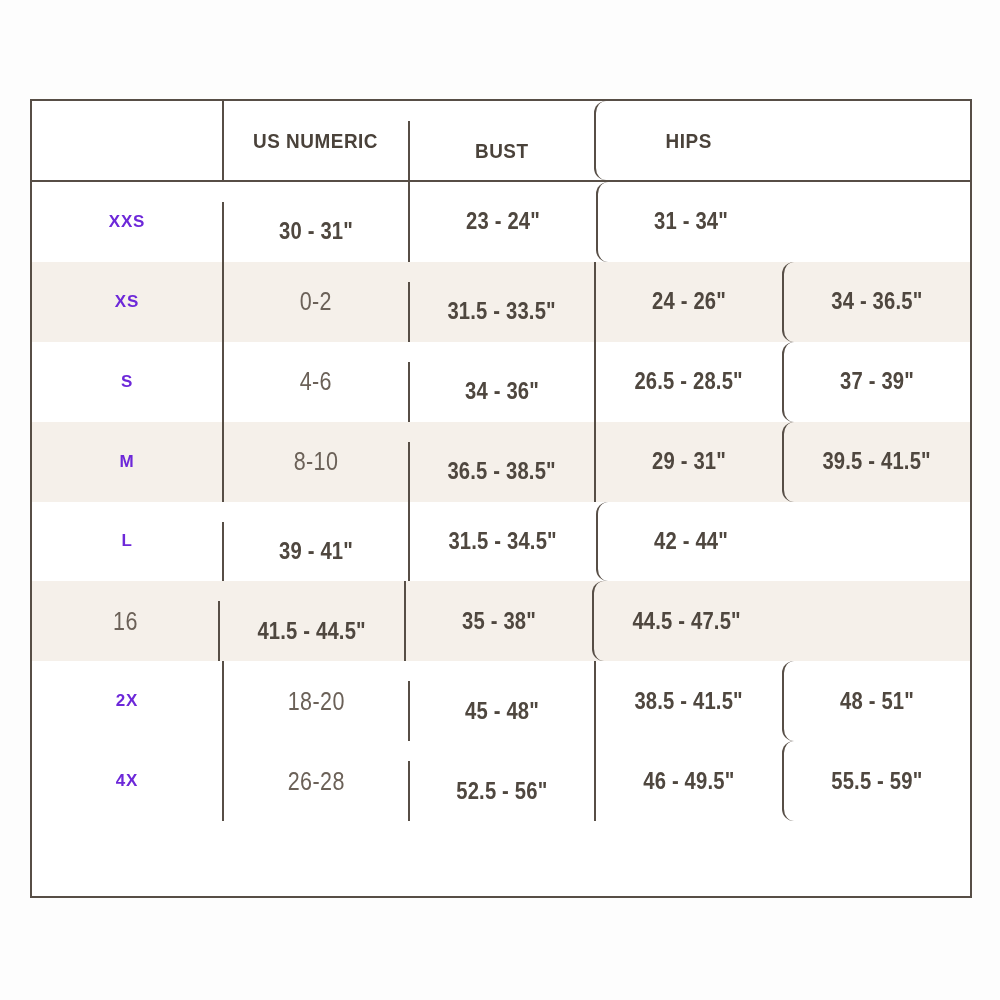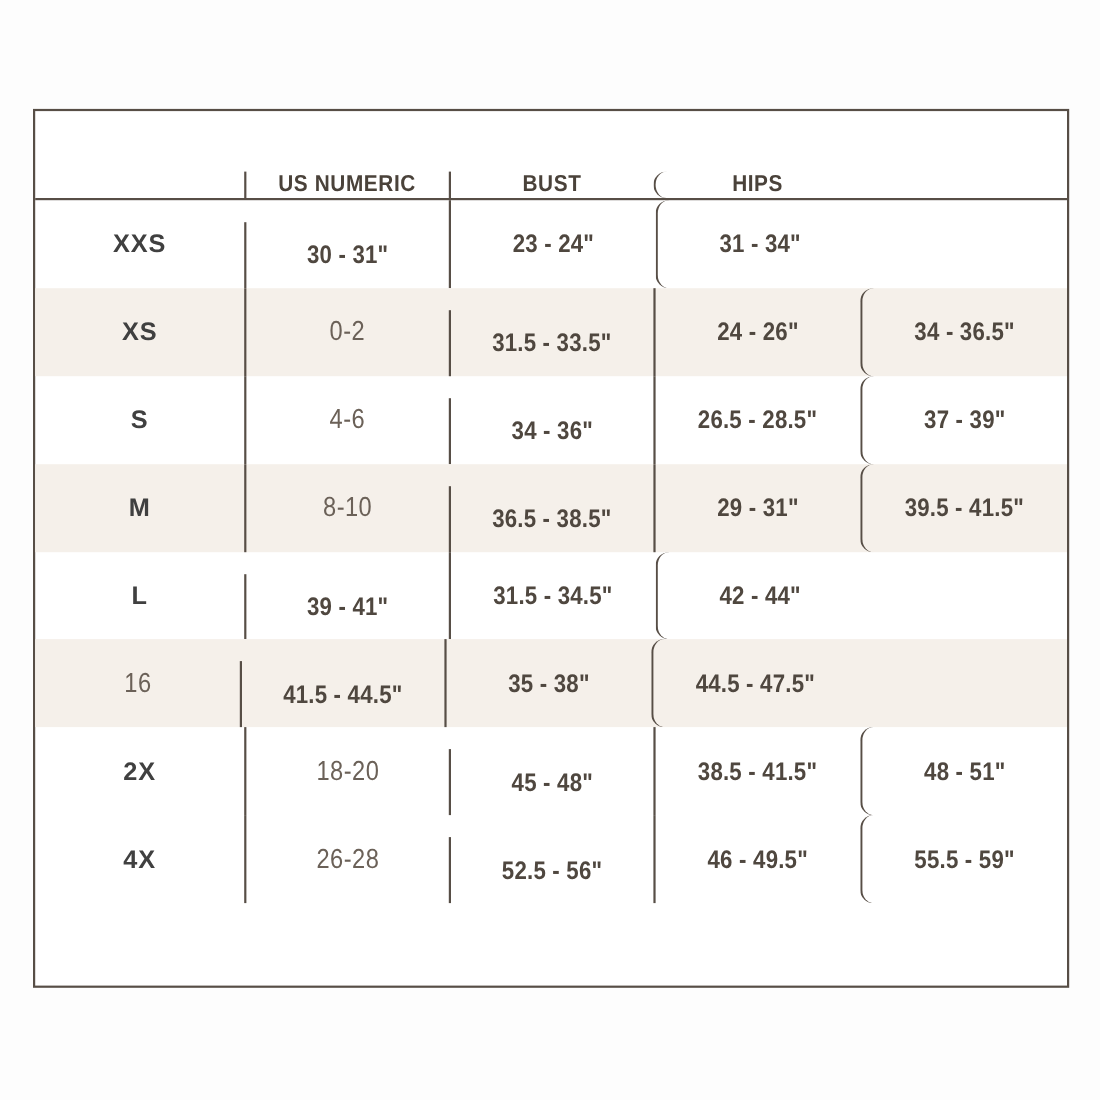--- a/index.html
+++ b/index.html
@@ -40,21 +40,20 @@
   .row {
     display: flex;
     width: 100%;
     flex: 0 0 79.875px;
     position: relative;
   }
 
   .row.header-row {
     flex: 0 0 81px;
     border-bottom: 2px solid #574e46;
-    align-items: flex-end;
   }
 
   .row.stripe {
     background: #f5f0ea;
   }
 
   .cell {
     display: flex;
     align-items: center;
     justify-content: center;
@@ -84,23 +83,23 @@
     font-size: 21px;
     letter-spacing: 0.6px;
     color: #4a423a;
     text-transform: uppercase;
     transform: scaleX(0.9);
   }
 
   .size-label {
     font-family: "Liberation Sans", sans-serif;
     font-weight: bold;
-    font-size: 23px;
+    font-size: 17px;
     letter-spacing: 0.8px;
-    color: #404040;
+    color: #6d28d9;
   }
 
   .numeric-label {
     font-family: "Liberation Sans", sans-serif;
     font-weight: normal;
     font-size: 25px;
     letter-spacing: 0.5px;
     color: #6b6158;
     transform: scaleX(0.86);
   }

